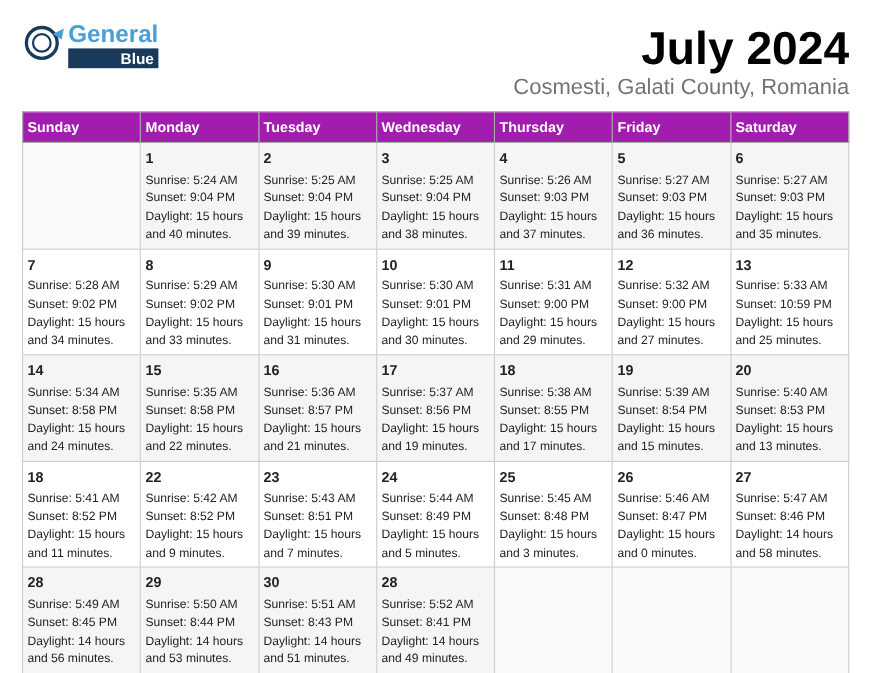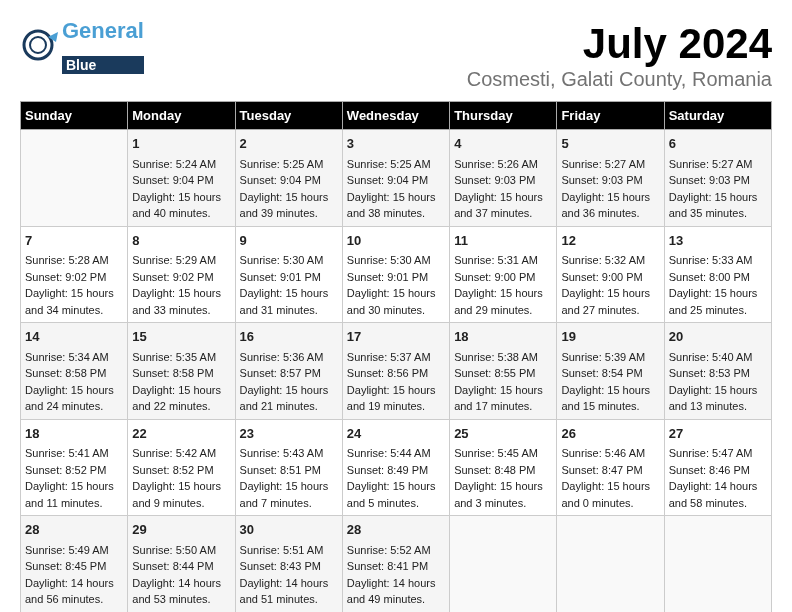--- a/index.html
+++ b/index.html
@@ -29,41 +29,41 @@
     }
     .logo-text span {
       color: #4a9fd4;
     }
     .logo-blue {
       background: #1a3a5c;
       color: #fff;
       font-size: 14px;
       font-weight: bold;
       padding: 1px 4px;
-      margin-top: 14px;
+      margin-top: 2px;
     }
     .title-area {
       text-align: right;
     }
     .month-title {
       font-size: 42px;
       font-weight: bold;
       color: #000000;
     }
     .location {
       font-size: 20px;
       color: #737373;
     }
     table {
       width: 100%;
       border-collapse: collapse;
       font-size: 11px;
     }
     thead tr {
-      background: #000000;
+      background: #a21caf;
       color: #fff;
       padding-left: 27px;
     }
     thead th {
       padding: 6px 4px;
       text-align: left;
       font-size: 13px;
       font-weight: bold;
       border: 1px solid #aaa;
     }
@@ -91,21 +91,21 @@
     }
     .empty-cell {
       background: #f9f9f9;
     }
   </style>
 </head>
 <body>
 
 <div class="header-area">
   <div class="logo">
-    <div style="display:flex;align-items:center;gap:2px;">
+    <div style="display:flex;align-items:center;gap:2px;text-align:right;">
       <div style="position:relative;width:40px;height:40px;">
         <svg width="40" height="40" viewBox="0 0 40 40">
           <circle cx="18" cy="18" r="14" fill="none" stroke="#1a3a5c" stroke-width="3"></circle>
           <circle cx="18" cy="18" r="8" fill="none" stroke="#1a3a5c" stroke-width="2"></circle>
           <path d="M28 10 L38 5 L36 15 Z" fill="#4a9fd4"></path>
         </svg>
       </div>
       <div>
         <div class="logo-text">
           <span>General</span>
@@ -217,21 +217,21 @@
         <td>
           <span class="day-num">12</span>
           <div>Sunrise: 5:32 AM</div>
           <div>Sunset: 9:00 PM</div>
           <div>Daylight: 15 hours</div>
           <div>and 27 minutes.</div>
         </td>
         <td>
           <span class="day-num">13</span>
           <div>Sunrise: 5:33 AM</div>
-          <div>Sunset: 8:00 PM</div>
+          <div>Sunset: 10:59 PM</div>
           <div>Daylight: 15 hours</div>
           <div>and 25 minutes.</div>
         </td>
       </tr>
       <tr>
         <td>
           <span class="day-num">14</span>
           <div>Sunrise: 5:34 AM</div>
           <div>Sunset: 8:58 PM</div>
           <div>Daylight: 15 hours</div>

